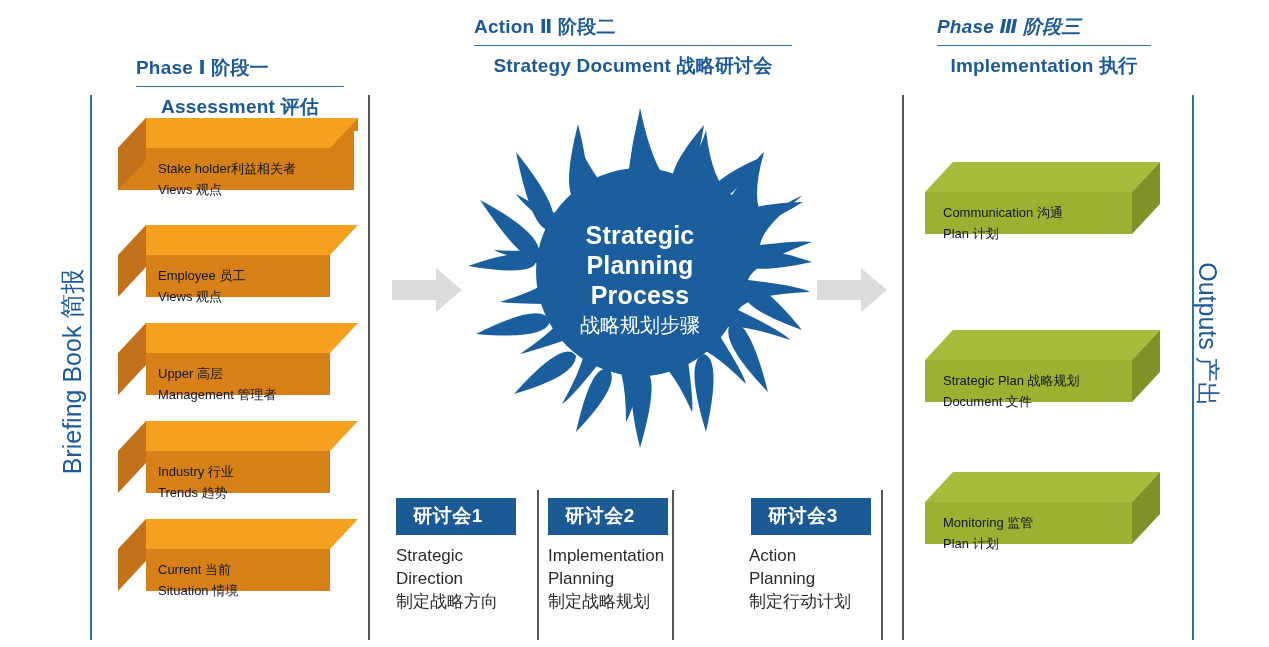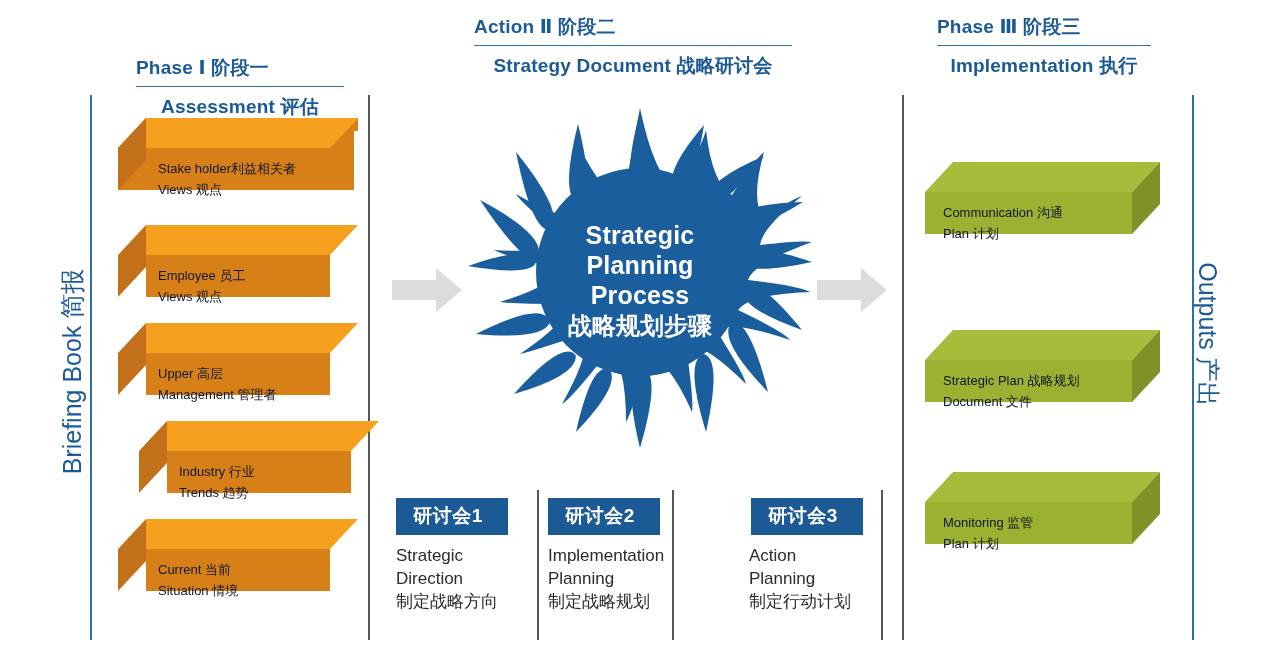--- a/index.html
+++ b/index.html
@@ -24,21 +24,21 @@
     font-size:19px;font-weight:bold;color:#1b5a96;
     white-space:nowrap;letter-spacing:0.2px;
     padding-top:7px;
     text-align:center;
   }
   #phase1{left:136px;top:14px;margin-top:41px;}
   #phase1 .ph-line1{width:208px;}
   #phase2{left:474px;top:14px;}
   #phase2 .ph-line1{width:318px;}
   #phase3{left:937px;top:14px;}
-  #phase3 .ph-line1{width:214px;}
+  #phase3 .ph-line1{width:214px;font-style:italic;}
 
   
   .blue-rule{position:absolute;width:2px;background:#2e6fa8;}
   #rule-left{left:90px;top:95px;height:545px;}
   #rule-right{left:1192px;top:95px;height:545px;}
 
   
   .grey-rule{position:absolute;width:1.6px;background:#575757;}
   #divider-1{left:368px;top:95px;height:545px;}
   #divider-2{left:902px;top:95px;height:545px;}
@@ -76,27 +76,27 @@
   .arrow{position:absolute;}
 
   
   #starburst{position:absolute;left:468px;top:108px;width:344px;height:344px;}
   #burst-text{
     position:absolute;left:468px;top:108px;width:344px;height:344px;
     display:flex;flex-direction:column;align-items:center;justify-content:center;
     color:#ffffff;text-align:center;pointer-events:none;
   }
   #burst-text .bt-en{font-size:25px;font-weight:bold;line-height:30px;letter-spacing:0.2px;}
-  #burst-text .bt-zh{font-size:24px;font-weight:bold;line-height:31px;}
+  #burst-text .bt-zh{font-size:20px;font-weight:normal;line-height:31px;}
 
   
   .ws-col{position:absolute;top:498px;width:128px;}
   .ws-badge{
     background:#1c5a96;color:#ffffff;font-size:19px;font-weight:bold;
-    text-align:center;padding:5px 8px 6px 0;width:104px;
+    text-align:center;padding:5px 16px 6px 0;width:104px;
     letter-spacing:0.5px;
   }
   .ws-body{
     margin-top:9px;color:#2b2b2b;font-size:17px;line-height:23px;
     white-space:pre-line;
   }
   #ws1{left:396px;}
   #ws2{left:548px;}
   #ws3{left:749px;}
   #ws3 .ws-badge{margin-left:2px;}
@@ -157,21 +157,21 @@
   <div class="block orange-block" style="left:118px;top:323px;width:240px;height:84px;">
     <svg class="blk-svg" width="240" height="84" viewBox="0 0 240 84">
       <polygon points="0,30 28,0 28,42 0,72" fill="#c2701a"></polygon>
       <polygon points="28,0 240,0 212,30 28,30" fill="#f5a01e"></polygon>
       <polygon points="28,30 212,30 212,72 28,72" fill="#d88018"></polygon>
     </svg>
     <div class="blk-text">Upper 高层
 Management 管理者</div>
   </div>
 
-  <div class="block orange-block" style="left:118px;top:421px;width:240px;height:84px;margin-left:21px;">
+  <div class="block orange-block" style="left:118px;top:421px;width:240px;height:84px;">
     <svg class="blk-svg" width="240" height="84" viewBox="0 0 240 84">
       <polygon points="0,30 28,0 28,42 0,72" fill="#c2701a"></polygon>
       <polygon points="28,0 240,0 212,30 28,30" fill="#f5a01e"></polygon>
       <polygon points="28,30 212,30 212,72 28,72" fill="#d88018"></polygon>
     </svg>
     <div class="blk-text">Industry 行业
 Trends 趋势</div>
   </div>
 
   <div class="block orange-block" style="left:118px;top:519px;width:240px;height:84px;">

